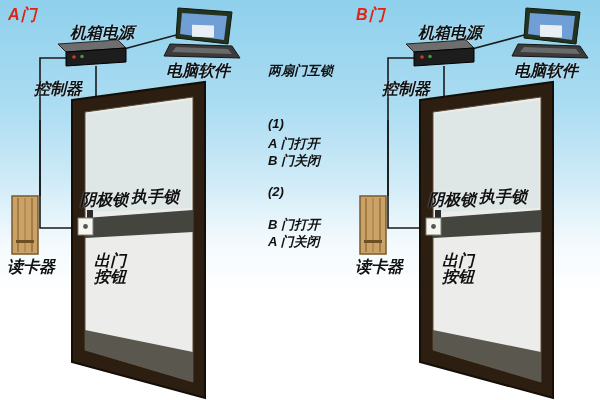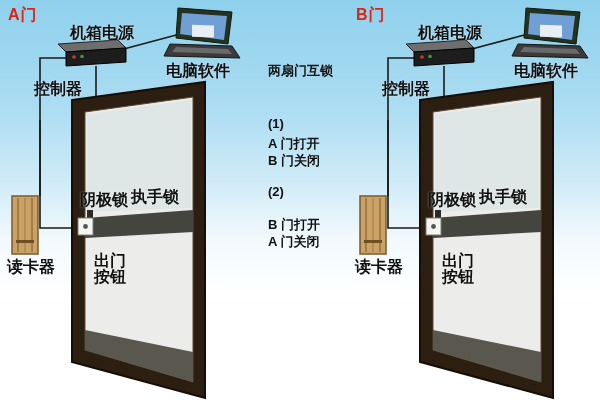--- a/index.html
+++ b/index.html
@@ -4,20 +4,21 @@
 <style>
   html,body{margin:0;padding:0;}
   body{
     width:600px;height:400px;overflow:hidden;
     font-family:"Liberation Sans","DejaVu Sans",sans-serif;
     background:#fff;
   }
   .stage{
     position:relative;width:600px;height:295px;
     background:linear-gradient(180deg,#8fd0ec 0%,#aadcf2 35%,#cdeaf7 60%,#f3fafd 82%,#ffffff 100%);
+    font-style:italic;
   }
   .panel{position:absolute;top:0;width:250px;height:400px;}
   .panel .art{position:absolute;left:0;top:0;width:250px;height:400px;}
   .lbl{
     position:absolute;font-size:16px;font-weight:bold;color:#111;
     white-space:nowrap;line-height:1.1;text-shadow:0 0 2px rgba(255,255,255,.55);
   }
   .door-tag{
     color:#e02315;font-size:16px;font-weight:bold;letter-spacing:1px;
     text-shadow:none;border:1px solid rgba(224,35,21,.0);

